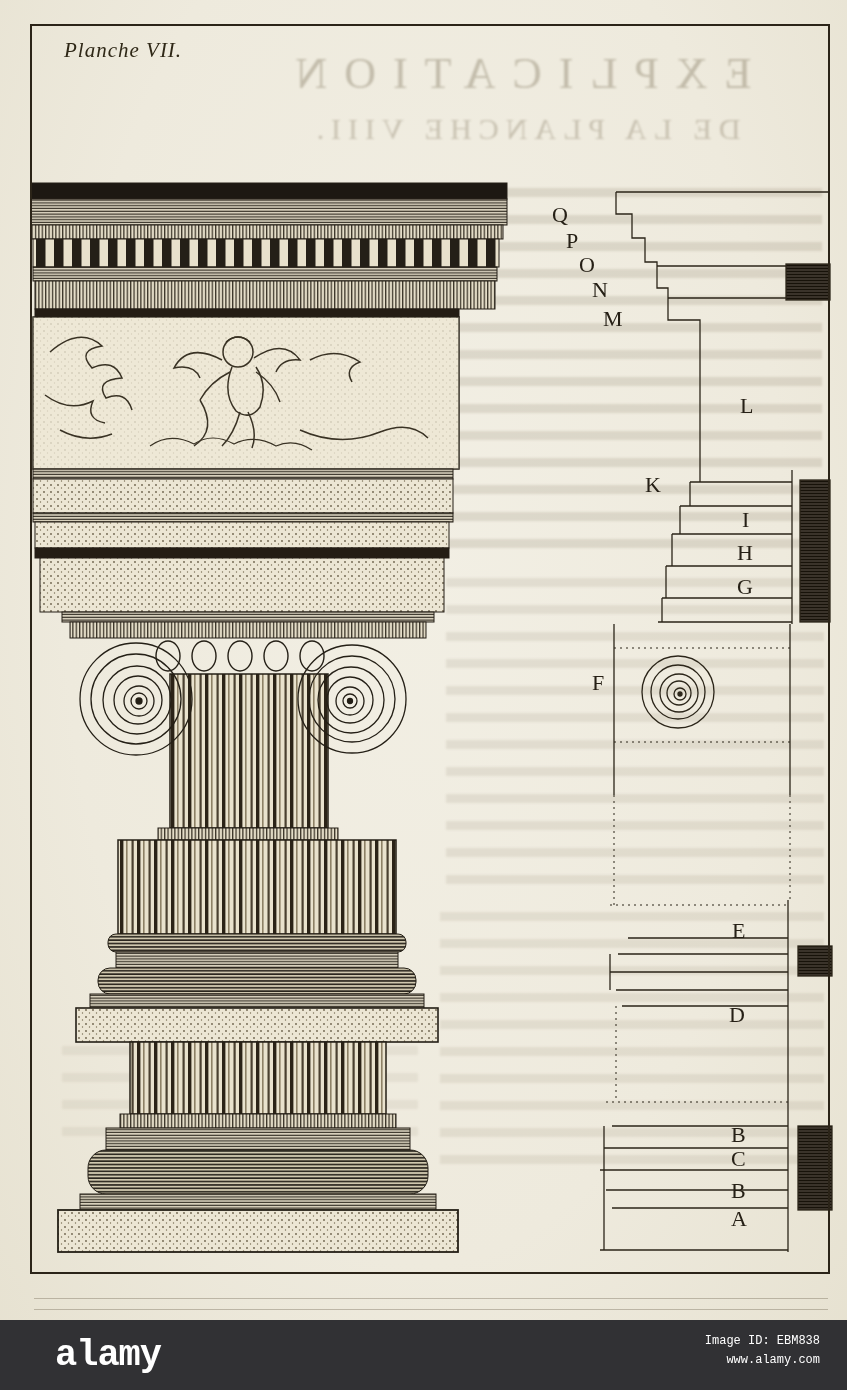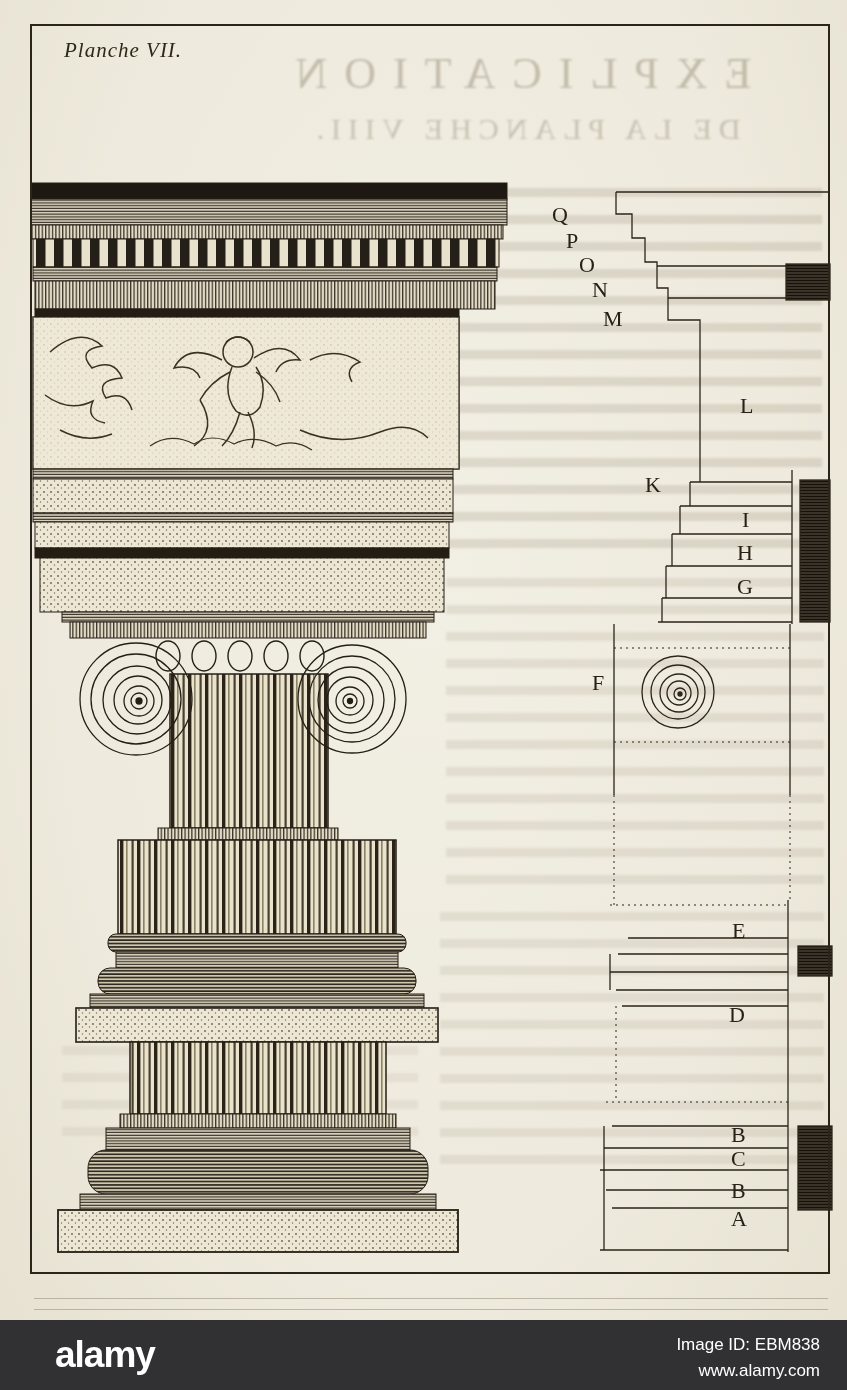--- a/index.html
+++ b/index.html
@@ -22,25 +22,25 @@
   .bl1{left:432px;top:188px;width:390px;height:378px;}
   .bl2{left:446px;top:578px;width:378px;height:324px;opacity:.75;}
   .bl3{left:440px;top:912px;width:384px;height:252px;opacity:.7;}
   .bl4{left:62px;top:1046px;width:356px;height:92px;opacity:.55;}
   .rule{position:absolute;left:34px;width:794px;height:1px;background:rgba(100,90,70,.35);}
   
   .engraving{position:absolute;left:0;top:0;}
   .plate-letter{font:22px "Liberation Serif","DejaVu Serif",serif;fill:#262016;}
   
   .footer{position:absolute;left:0;top:1320px;width:847px;height:70px;background:#313134;
-          font-family:Liberation Sans, sans-serif;}
+          font-family:Liberation Mono, monospace;}
   .footer-logo{position:absolute;left:55px;top:14px;font-size:37px;font-weight:bold;color:#ffffff;
                letter-spacing:-1px;}
   .footer-meta{position:absolute;right:27px;top:12px;text-align:right;color:#ffffff;
-               font-size:17px;line-height:1.55;}
+               font-size:12px;line-height:1.55;}
 </style>
 </head>
 <body>
 
 <div id="stage">
 
   <div class="bleed bleed-h1">EXPLICATION</div>
   <div class="bleed bleed-h2">DE LA PLANCHE VIII.</div>
   <div class="bleed-lines bl1"></div>
   <div class="bleed-lines bl2"></div>

